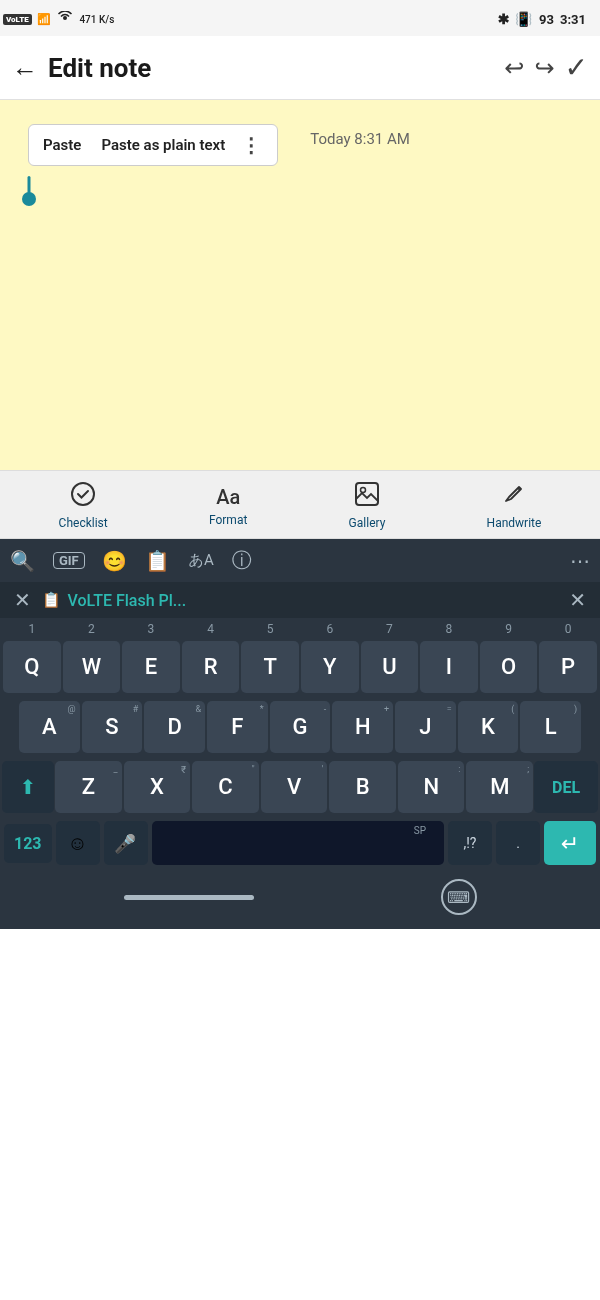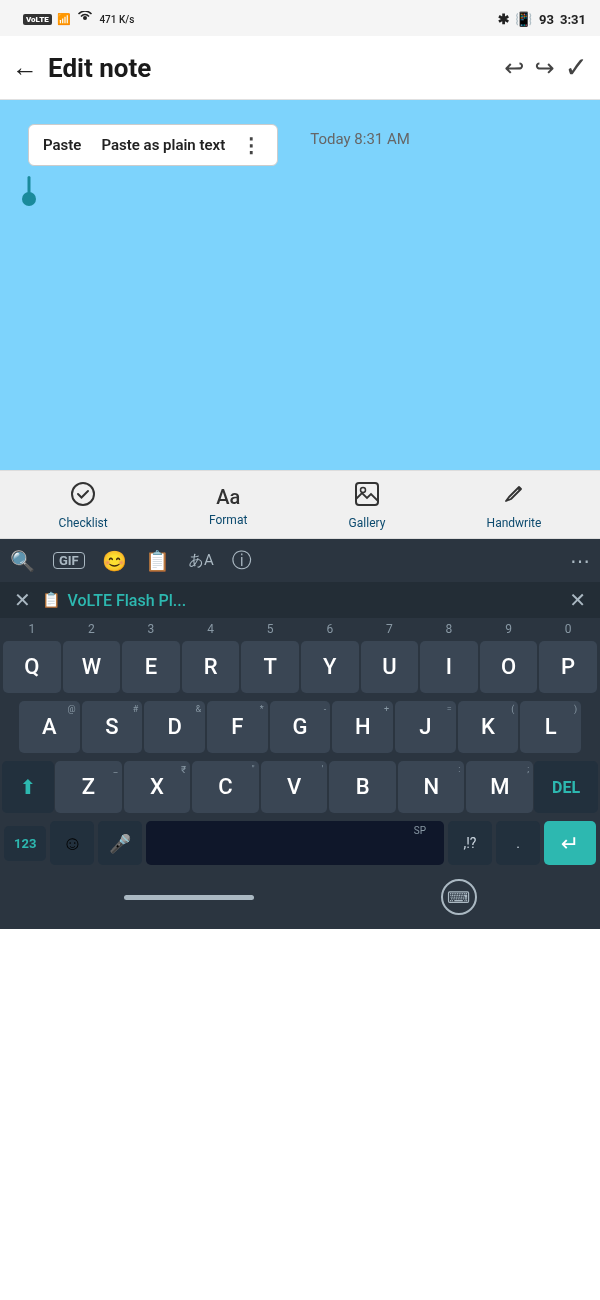--- a/index.html
+++ b/index.html
@@ -10,21 +10,21 @@
       background: #fff;
       overflow: hidden;
       position: relative;
     }
 
     
     .status-bar {
       display: flex;
       justify-content: space-between;
       align-items: center;
-      padding: 6px 14px 4px 23px;
+      padding: 6px 14px 4px 3px;
       background: #f5f5f5;
       height: 36px;
       gap: 48px;
     }
     .status-left {
       display: flex;
       align-items: center;
       gap: 6px;
       font-size: 11px;
       font-weight: 700;
@@ -74,21 +74,21 @@
       cursor: pointer;
     }
     .check-icon {
       font-size: 28px;
       color: #444;
       font-weight: 300;
     }
 
     
     .note-area {
-      background: #7dd3fc;
+      background: #fef9c3;
       min-height: 370px;
       position: relative;
       padding: 0;
     }
 
     
     .paste-toolbar {
       display: flex;
       align-items: center;
       margin: 12px 14px 0 14px;
@@ -344,21 +344,21 @@
       display: flex;
       align-items: center;
       padding: 4px 4px;
       background: #2b3540;
       gap: 4px;
     }
     .key-123 {
       background: #22303d;
       border-radius: 5px;
       padding: 10px 10px;
-      font-size: 13px;
+      font-size: 16px;
       font-weight: 700;
       color: #2db8b0;
       cursor: pointer;
     }
     .key-emoji {
       background: #22303d;
       border-radius: 5px;
       width: 44px;
       height: 44px;
       display: flex;

